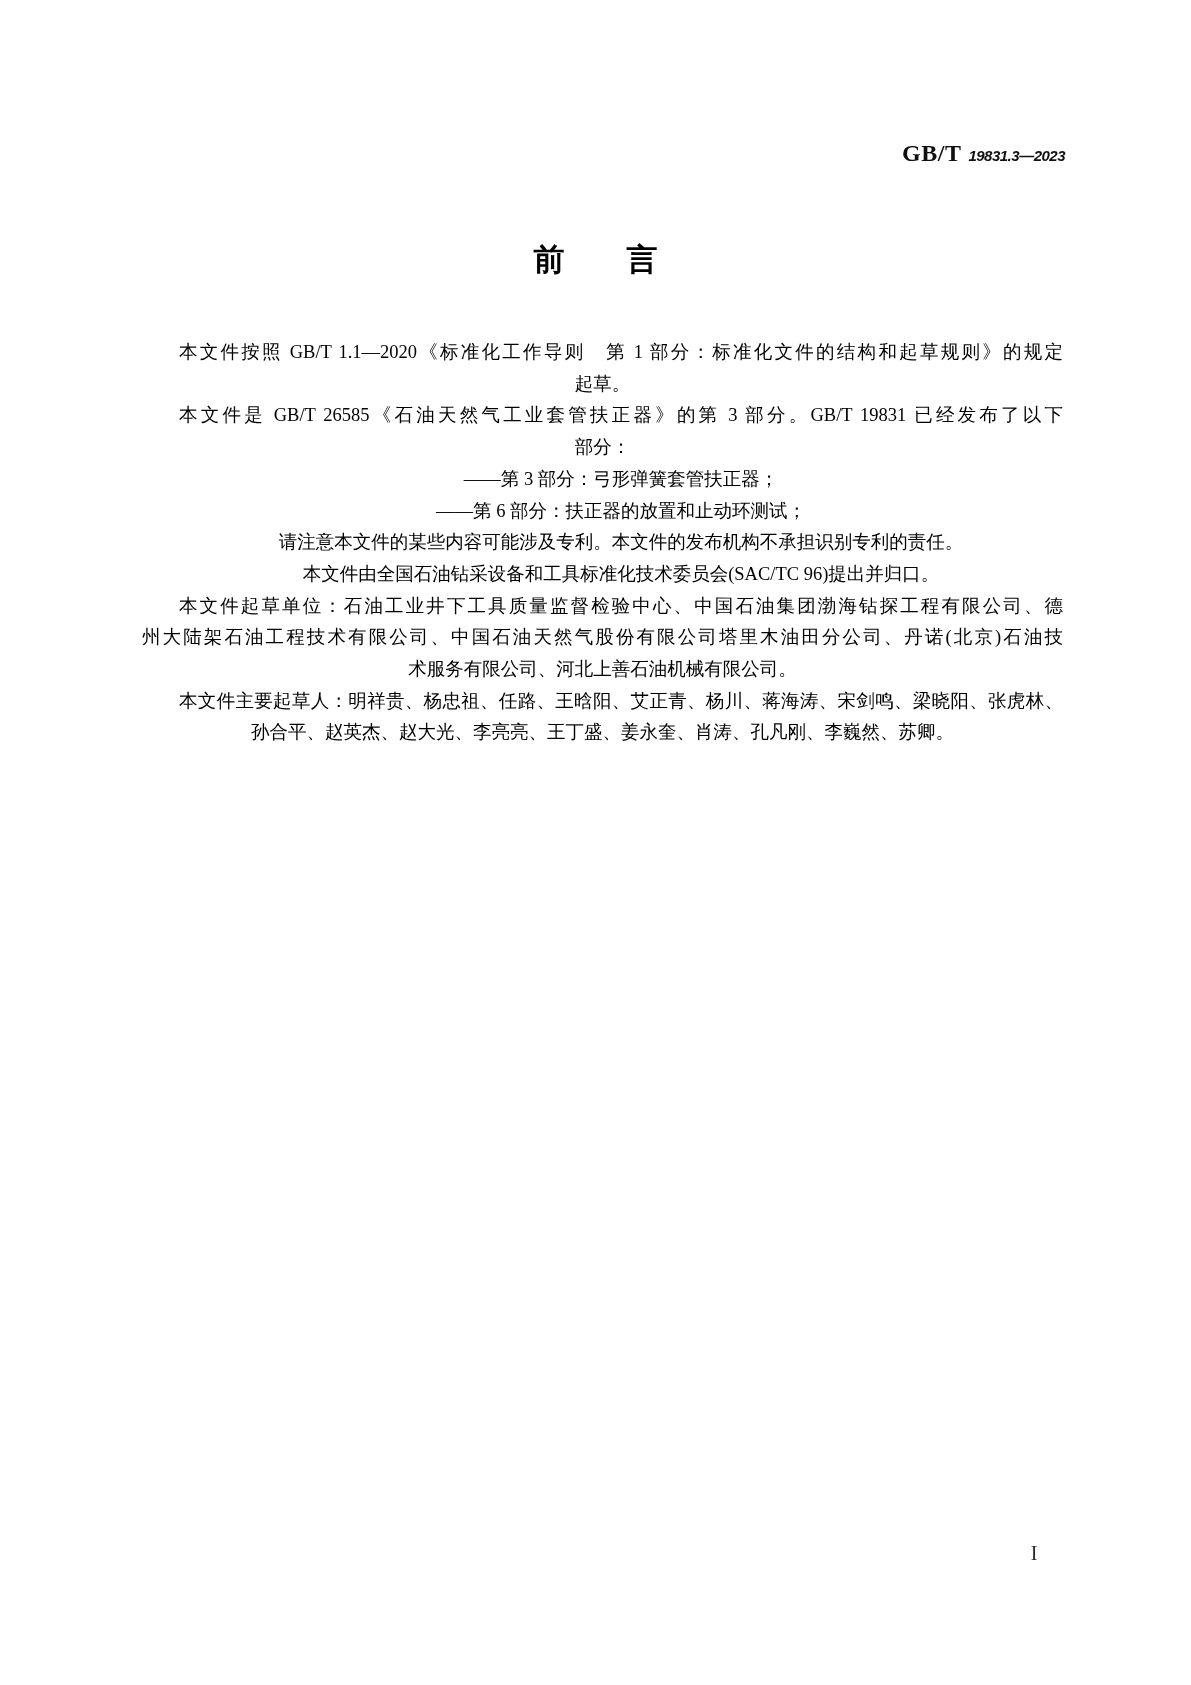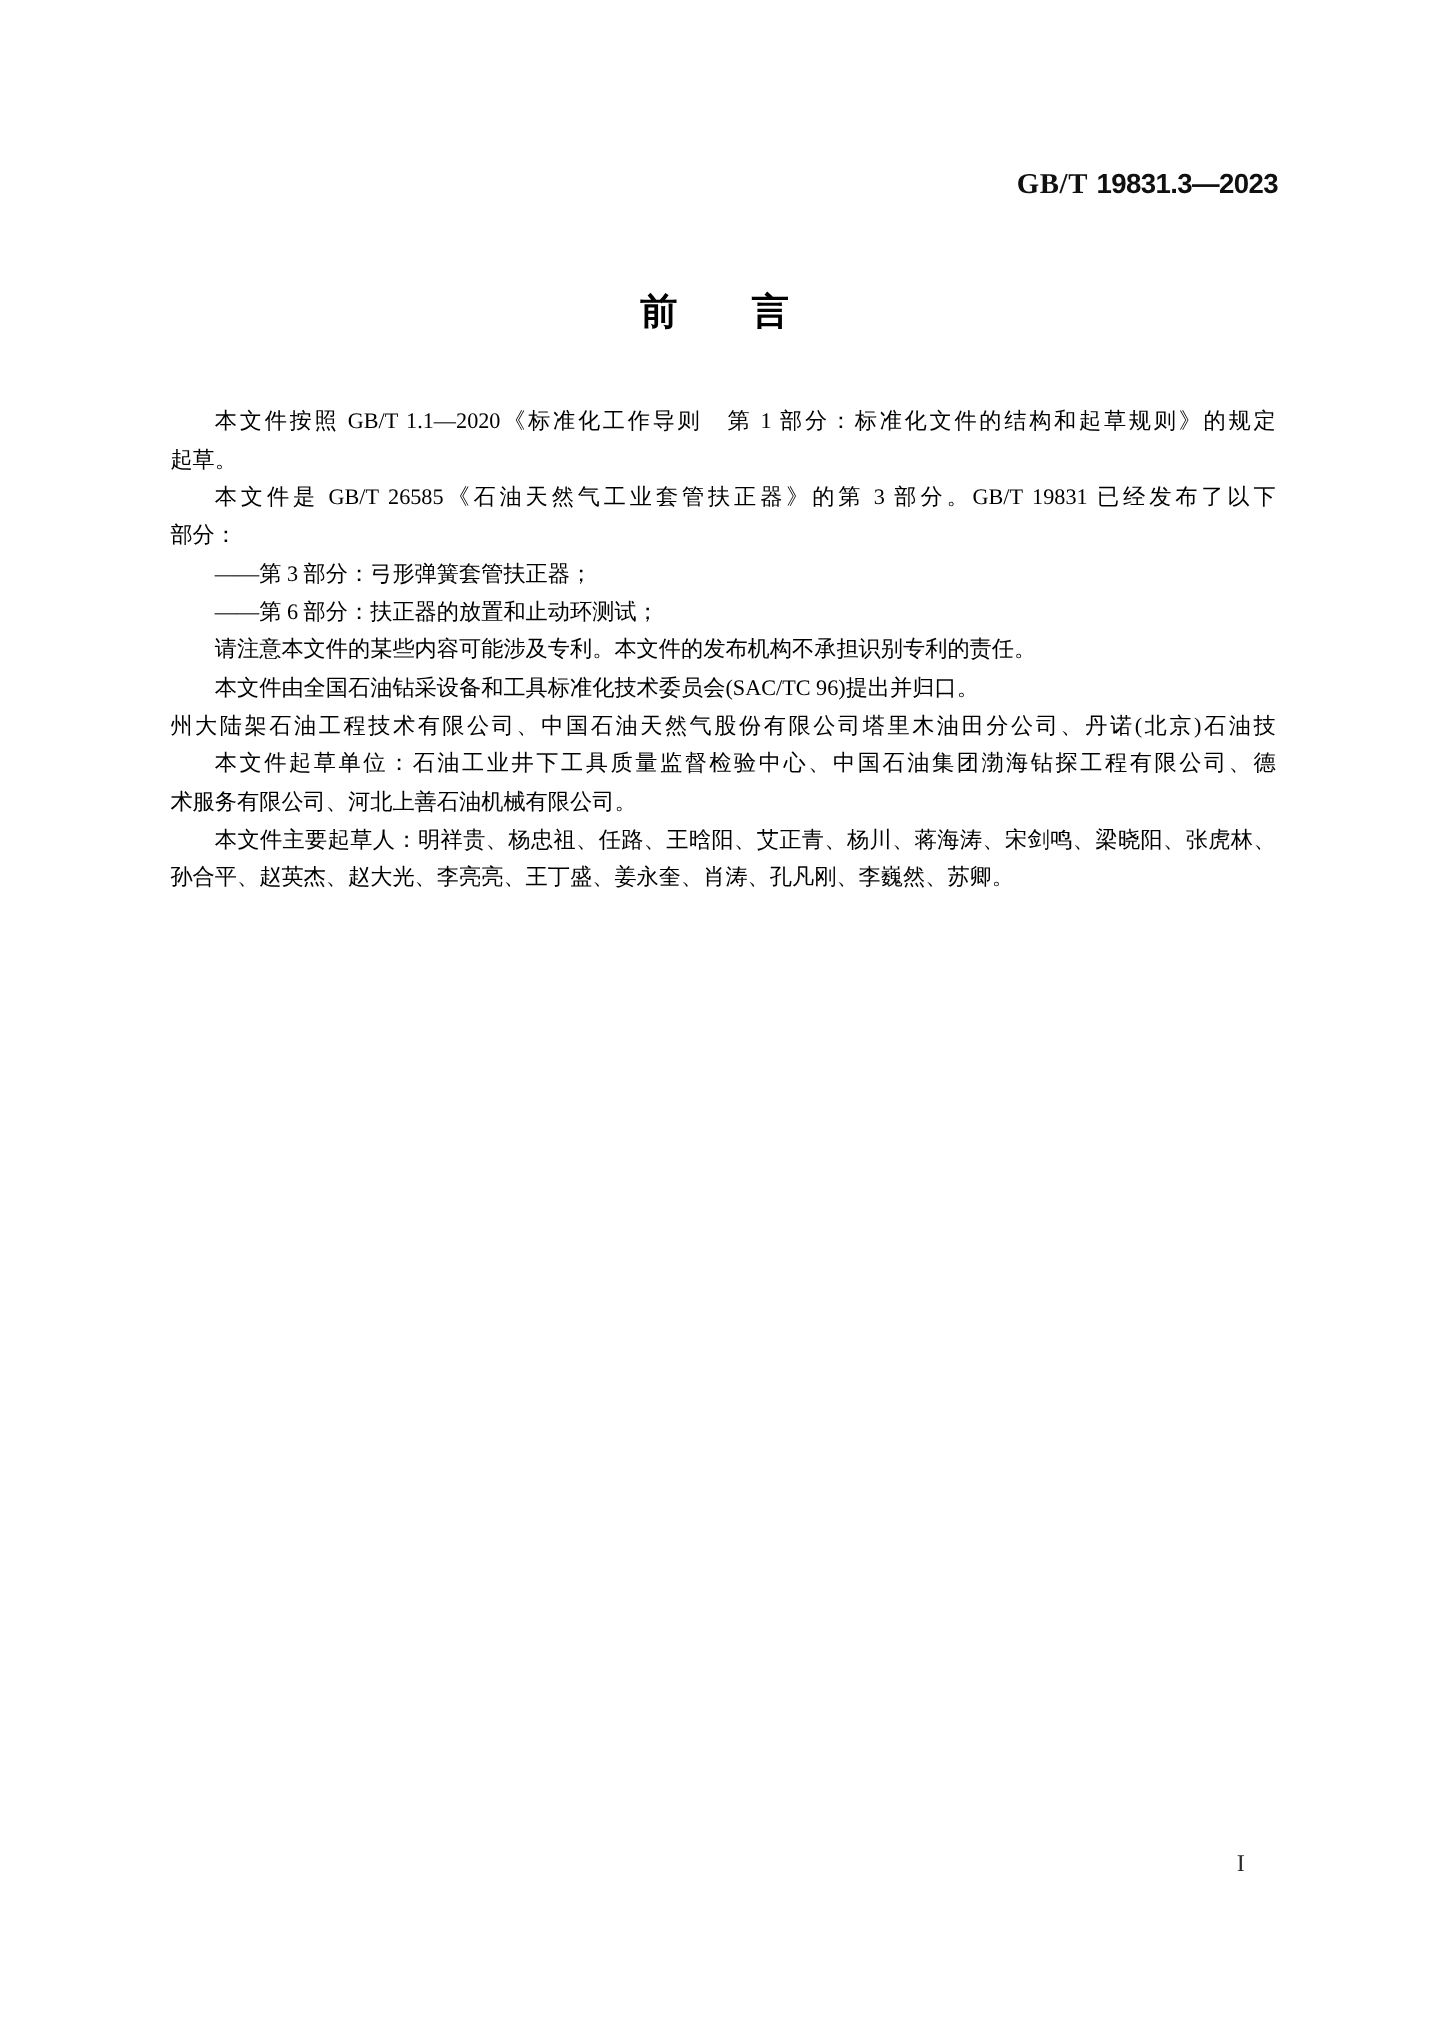--- a/index.html
+++ b/index.html
@@ -25,23 +25,24 @@
   }
   .code-prefix {
     font-family: "Liberation Serif", "DejaVu Serif", serif;
     font-weight: 700;
     font-size: 24px;
     letter-spacing: 0.5px;
   }
   .code-number {
     font-family: "Liberation Sans", "DejaVu Sans", sans-serif;
     font-weight: 600;
-    font-size: 23px;
+    font-size: 15px;
     letter-spacing: -0.5px;
     margin-left: 7px;
+    font-style: italic;
   }
   .doc-title {
     position: absolute;
     top: 243px;
     left: 0;
     width: 100%;
     margin: 0;
     text-align: center;
     font-family: "Liberation Sans", "DejaVu Sans", sans-serif;
     font-weight: 700;
@@ -52,21 +53,21 @@
   .foreword-body {
     position: absolute;
     left: 142px;
     top: 337px;
     width: 921px;
     font-size: 18.5px;
     line-height: 31.7px;
     color: #000000;
   }
   .line {
-    text-align: left;
+    text-align: center;
     min-height: 31.7px;
   }
   .line.indent {
     text-indent: 2em;
   }
   .line.fill {
     text-align: justify;
     text-align-last: justify;
   }
   .page-number {
@@ -93,22 +94,22 @@
 
   <div class="foreword-body" id="foreword-body">
       <div class="line indent fill">本文件按照 GB/T 1.1—2020《标准化工作导则　第 1 部分：标准化文件的结构和起草规则》的规定</div>
       <div class="line">起草。</div>
       <div class="line indent fill">本文件是 GB/T 26585《石油天然气工业套管扶正器》的第 3 部分。GB/T 19831 已经发布了以下</div>
       <div class="line">部分：</div>
       <div class="line indent">——第 3 部分：弓形弹簧套管扶正器；</div>
       <div class="line indent">——第 6 部分：扶正器的放置和止动环测试；</div>
       <div class="line indent">请注意本文件的某些内容可能涉及专利。本文件的发布机构不承担识别专利的责任。</div>
       <div class="line indent">本文件由全国石油钻采设备和工具标准化技术委员会(SAC/TC 96)提出并归口。</div>
+      <div class="line indent fill">本文件起草单位：石油工业井下工具质量监督检验中心、中国石油集团渤海钻探工程有限公司、德</div>
       <div class="line fill">州大陆架石油工程技术有限公司、中国石油天然气股份有限公司塔里木油田分公司、丹诺(北京)石油技</div>
-      <div class="line indent fill">本文件起草单位：石油工业井下工具质量监督检验中心、中国石油集团渤海钻探工程有限公司、德</div>
       <div class="line">术服务有限公司、河北上善石油机械有限公司。</div>
       <div class="line indent fill">本文件主要起草人：明祥贵、杨忠祖、任路、王晗阳、艾正青、杨川、蒋海涛、宋剑鸣、梁晓阳、张虎林、</div>
       <div class="line">孙合平、赵英杰、赵大光、李亮亮、王丁盛、姜永奎、肖涛、孔凡刚、李巍然、苏卿。</div>
     </div>
 
   <div class="page-number">I</div>
 
 </div>
 
 </body></html>

